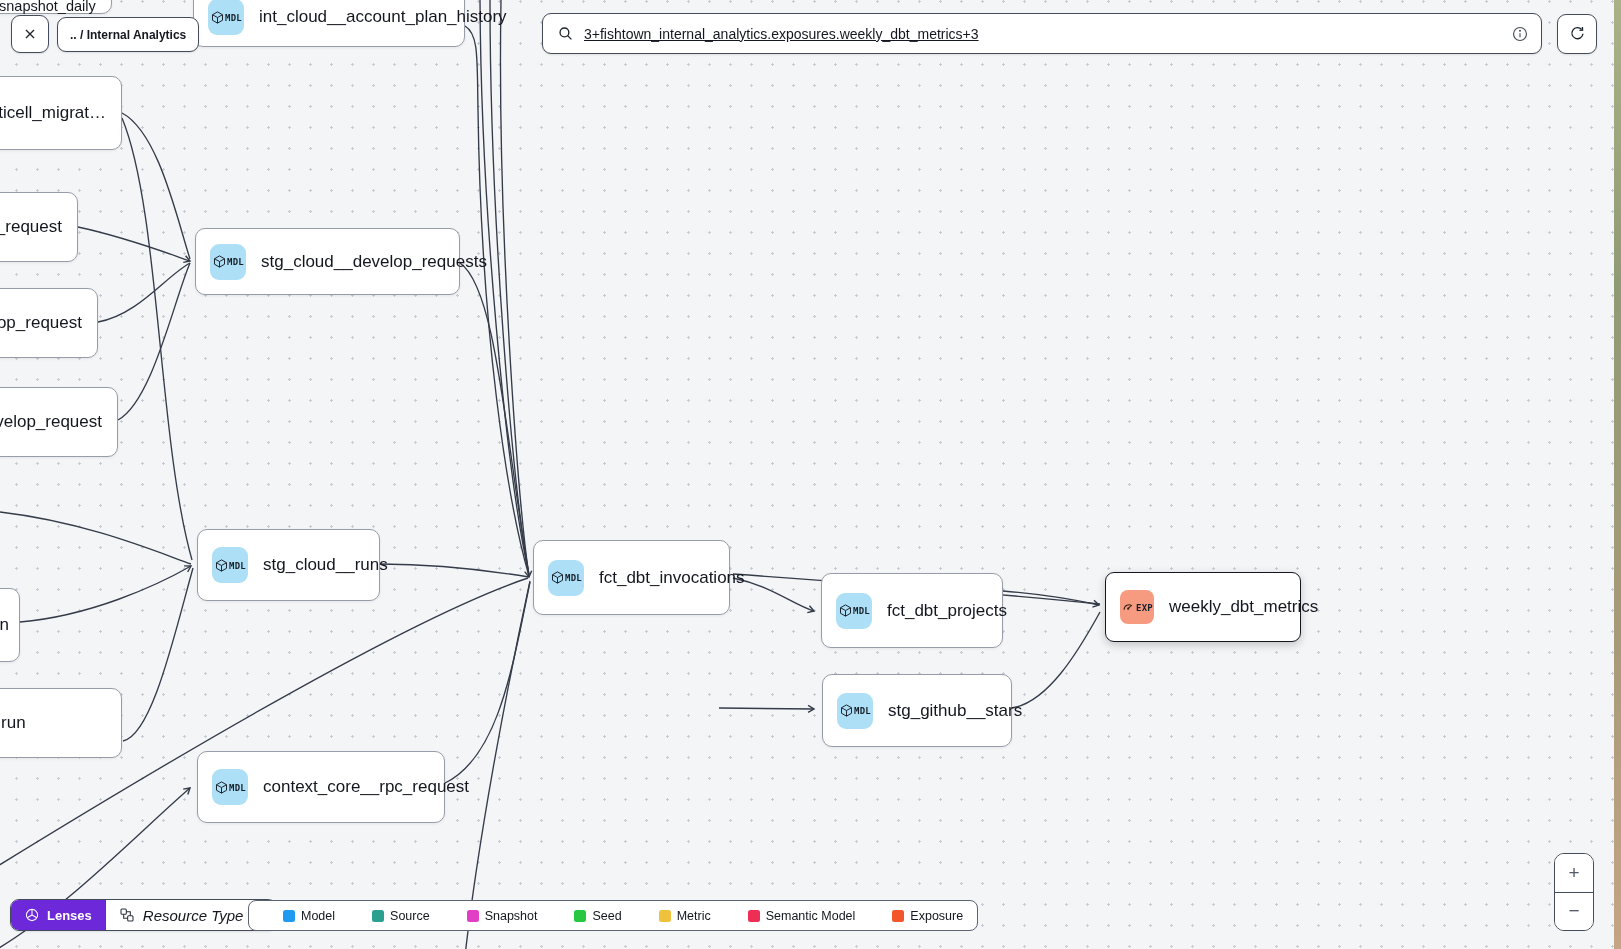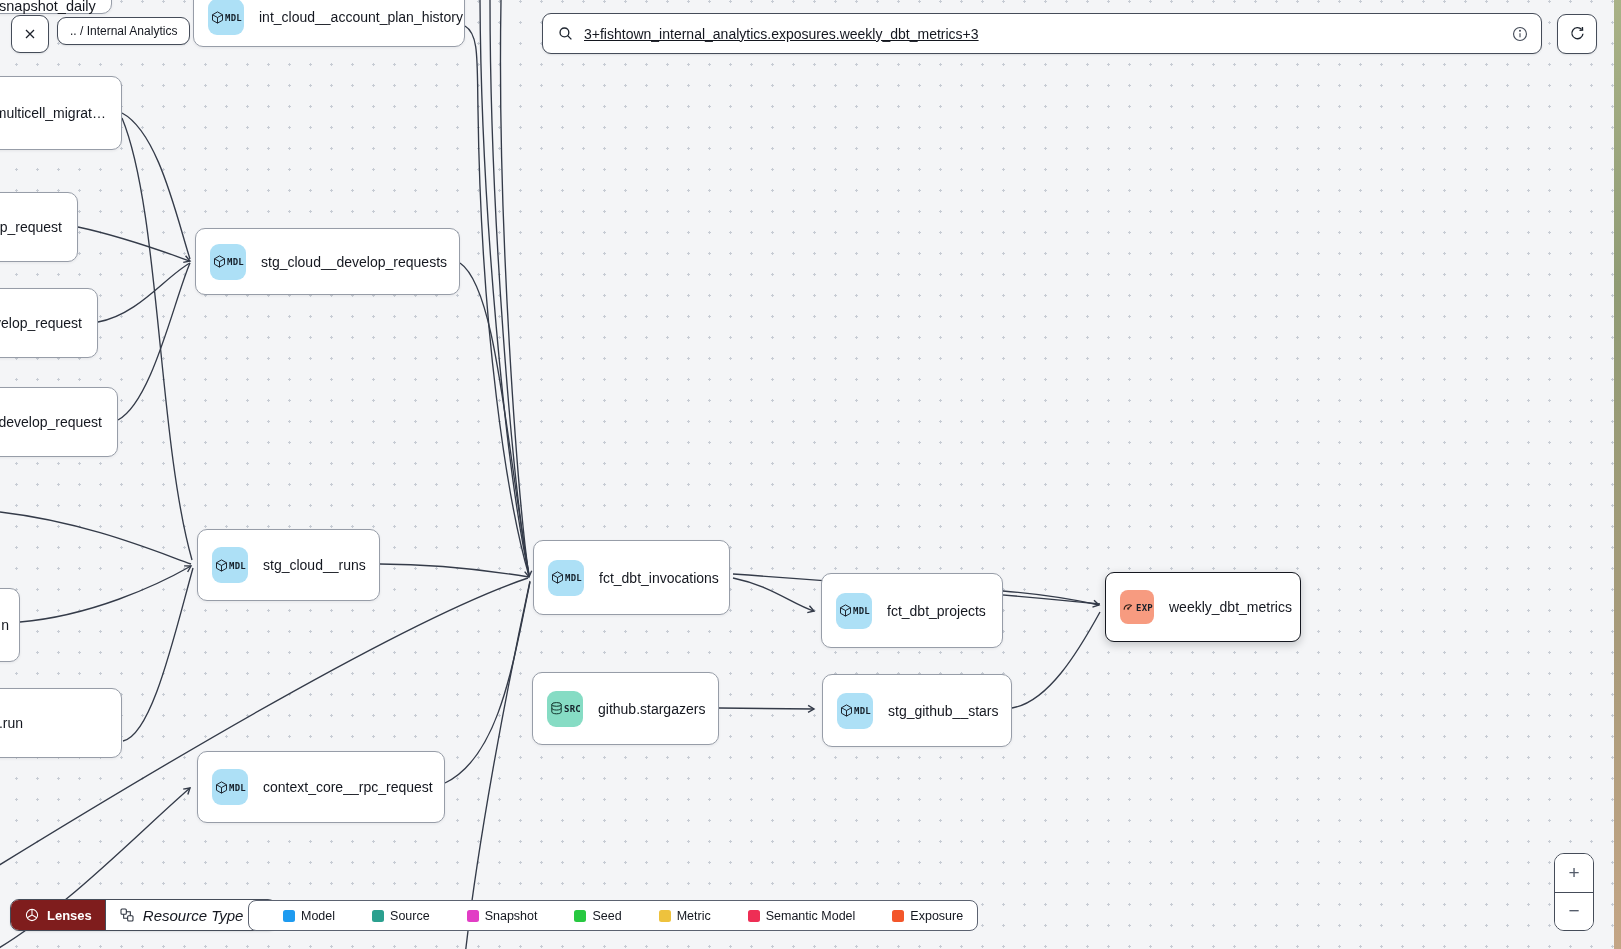--- a/index.html
+++ b/index.html
@@ -7,21 +7,21 @@
   .stage{position:relative;width:1621px;height:949px;overflow:hidden;
     font-family:"Liberation Sans",sans-serif;color:#14171f;
     background:#f4f5f7;
     background-image:radial-gradient(circle,#c7ccd4 1px,rgba(0,0,0,0) 1.4px);
     background-size:21px 21px;background-position:6px 12px;}
   .edges{position:absolute;left:0;top:0;width:1621px;height:949px;z-index:1;}
   
   .node{position:absolute;z-index:2;display:flex;align-items:center;gap:15px;
     padding-left:14px;background:#fff;border:1px solid #979da8;border-radius:10px;
     box-shadow:0 1px 3px rgba(25,30,40,.07);}
-  .node .lbl{font-size:14px;white-space:nowrap;color:#14171f;}
+  .node .lbl{font-size:17px;white-space:nowrap;color:#14171f;}
   .node.sel{border-width:1.8px;border-radius:9px;box-shadow:0 3px 8px rgba(15,18,25,.22);}
   .node.p-right{justify-content:flex-end;padding:0 15px 0 0;}
   .node.p-center{justify-content:center;padding:0;}
   .abs-label{position:absolute;font-size:14.5px;white-space:nowrap;}
   .badge{width:36px;height:36px;border-radius:9px;flex:none;display:flex;
     flex-direction:row;align-items:center;justify-content:center;}
   .badge svg{width:15px;height:15px;display:block;}
   .badge .bl{font:600 9px "DejaVu Sans Mono",monospace;letter-spacing:.3px;color:#16202a;margin-top:1px;}
   .badge.exp{width:34px;height:34px;border-radius:8px;}
   
@@ -168,31 +168,20 @@
     <span class="badge" style="background-color: rgb(173, 224, 246);">
       <svg viewBox="0 0 24 24" fill="none" stroke="#1d242e" stroke-width="1.6">
           <path d="M12 3l8 4.6v8.8L12 21l-8-4.6V7.6z"></path>
           <path d="M4 7.6L12 12l8-4.4M12 12v9"></path>
         </svg>
       <span class="bl">MDL</span>
     </span>
     <span class="lbl">fct_dbt_projects</span>
   </div>
 
-  <div class="node" style="left:532px;top:672px;width:187px;height:73px;">
-    <span class="badge" style="background-color: rgb(134, 220, 196);">
-      <svg viewBox="0 0 24 24" fill="none" stroke="#11332b" stroke-width="1.6">
-          <ellipse cx="12" cy="5.5" rx="7.5" ry="3"></ellipse>
-          <path d="M4.5 5.5v6c0 1.7 3.4 3 7.5 3s7.5-1.3 7.5-3v-6"></path>
-          <path d="M4.5 11.5v6c0 1.7 3.4 3 7.5 3s7.5-1.3 7.5-3v-6"></path>
-        </svg>
-      <span class="bl">SRC</span>
-    </span>
-    <span class="lbl">github.stargazers</span>
-  </div>
 
   <div class="node" style="left:822px;top:674px;width:190px;height:73px;">
     <span class="badge" style="background-color: rgb(173, 224, 246);">
       <svg viewBox="0 0 24 24" fill="none" stroke="#1d242e" stroke-width="1.6">
           <path d="M12 3l8 4.6v8.8L12 21l-8-4.6V7.6z"></path>
           <path d="M4 7.6L12 12l8-4.4M12 12v9"></path>
         </svg>
       <span class="bl">MDL</span>
     </span>
     <span class="lbl">stg_github__stars</span>
@@ -220,21 +209,21 @@
     </span>
     <span class="lbl">weekly_dbt_metrics</span>
   </div>
 
   <div class="chrome" style="left:11px;top:15px;width:38px;height:38px;">
     <svg width="16" height="16" viewBox="0 0 24 24" fill="none" stroke="#1c212b" stroke-width="1.9">
         <path d="M6 6l12 12M18 6L6 18"></path>
       </svg>
   </div>
 
-  <div class="chrome crumb" style="left:57px;top:17px;height:28px;">
+  <div class="chrome crumb" style="left:57px;top:17px;height:35px;font-weight:bold;">
     <span>.. / Internal Analytics</span>
   </div>
 
   <div class="chrome searchbar" style="left:542px;top:13px;width:1000px;height:41px;">
     <svg width="17" height="17" viewBox="0 0 24 24" fill="none" stroke="#1d242e" stroke-width="1.9">
         <circle cx="10.5" cy="10.5" r="6.2"></circle>
         <path d="M15 15l5.3 5.3"></path>
       </svg>
     <input type="text" value="3+fishtown_internal_analytics.exposures.weekly_dbt_metrics+3" style="">
     <svg width="18" height="18" viewBox="0 0 24 24" fill="none" stroke="#454c59" stroke-width="1.5">
@@ -245,21 +234,21 @@
   </div>
 
   <div class="chrome" style="left:1557px;top:14px;width:40px;height:40px;">
     <svg width="19" height="19" viewBox="0 0 24 24" fill="none" stroke="#1d242e" stroke-width="1.7">
         <path d="M18.9 11a7 7 0 1 1-1.7-5.3"></path>
         <path d="M18.2 2.6l.2 3.9-3.9.2"></path>
       </svg>
   </div>
 
   <div class="lens-group">
-    <div class="lens-btn" style="background-color: #7f1d1d;">
+    <div class="lens-btn" style="background-color: #6d28d9;">
       <svg width="16" height="16" viewBox="0 0 24 24" fill="none" stroke="#ffffff" stroke-width="1.6">
           <circle cx="12" cy="12" r="8.4"></circle>
           <path d="M12 3.6V12l7.2 4.2M12 12l-7.2 4.2"></path>
         </svg>
       <span>Lenses</span>
     </div>
     <div class="rt-btn">
       <svg width="16" height="16" viewBox="0 0 24 24" fill="none" stroke="#2a313d" stroke-width="1.6">
           <rect x="3" y="3" width="8" height="8" rx="1.5"></rect>
           <rect x="13" y="13" width="8" height="8" rx="1.5"></rect>

